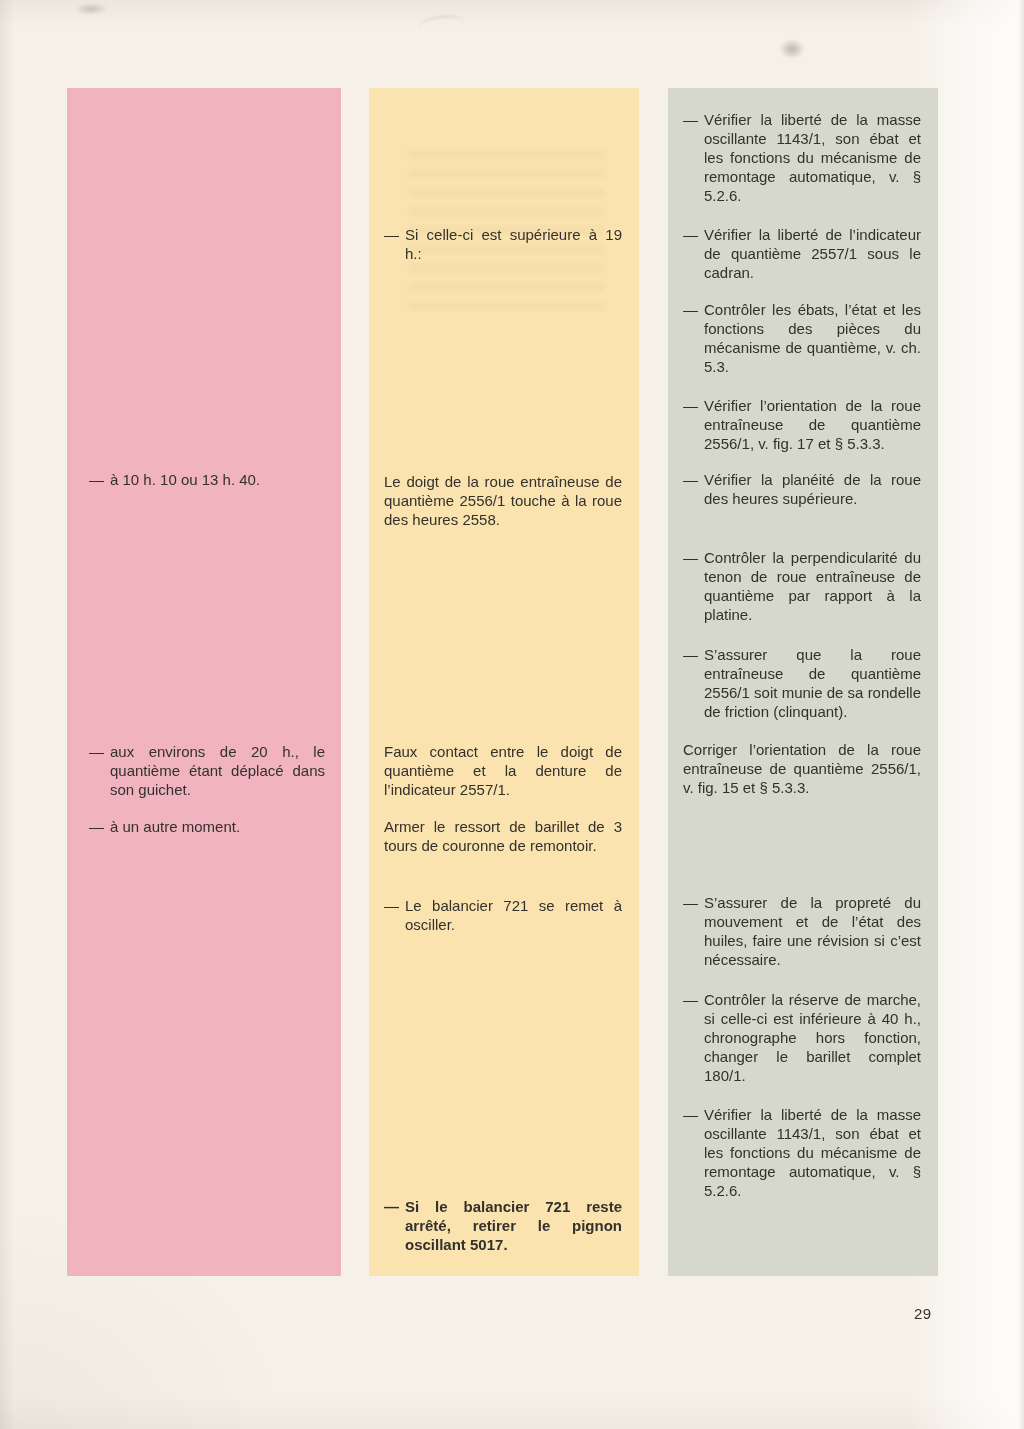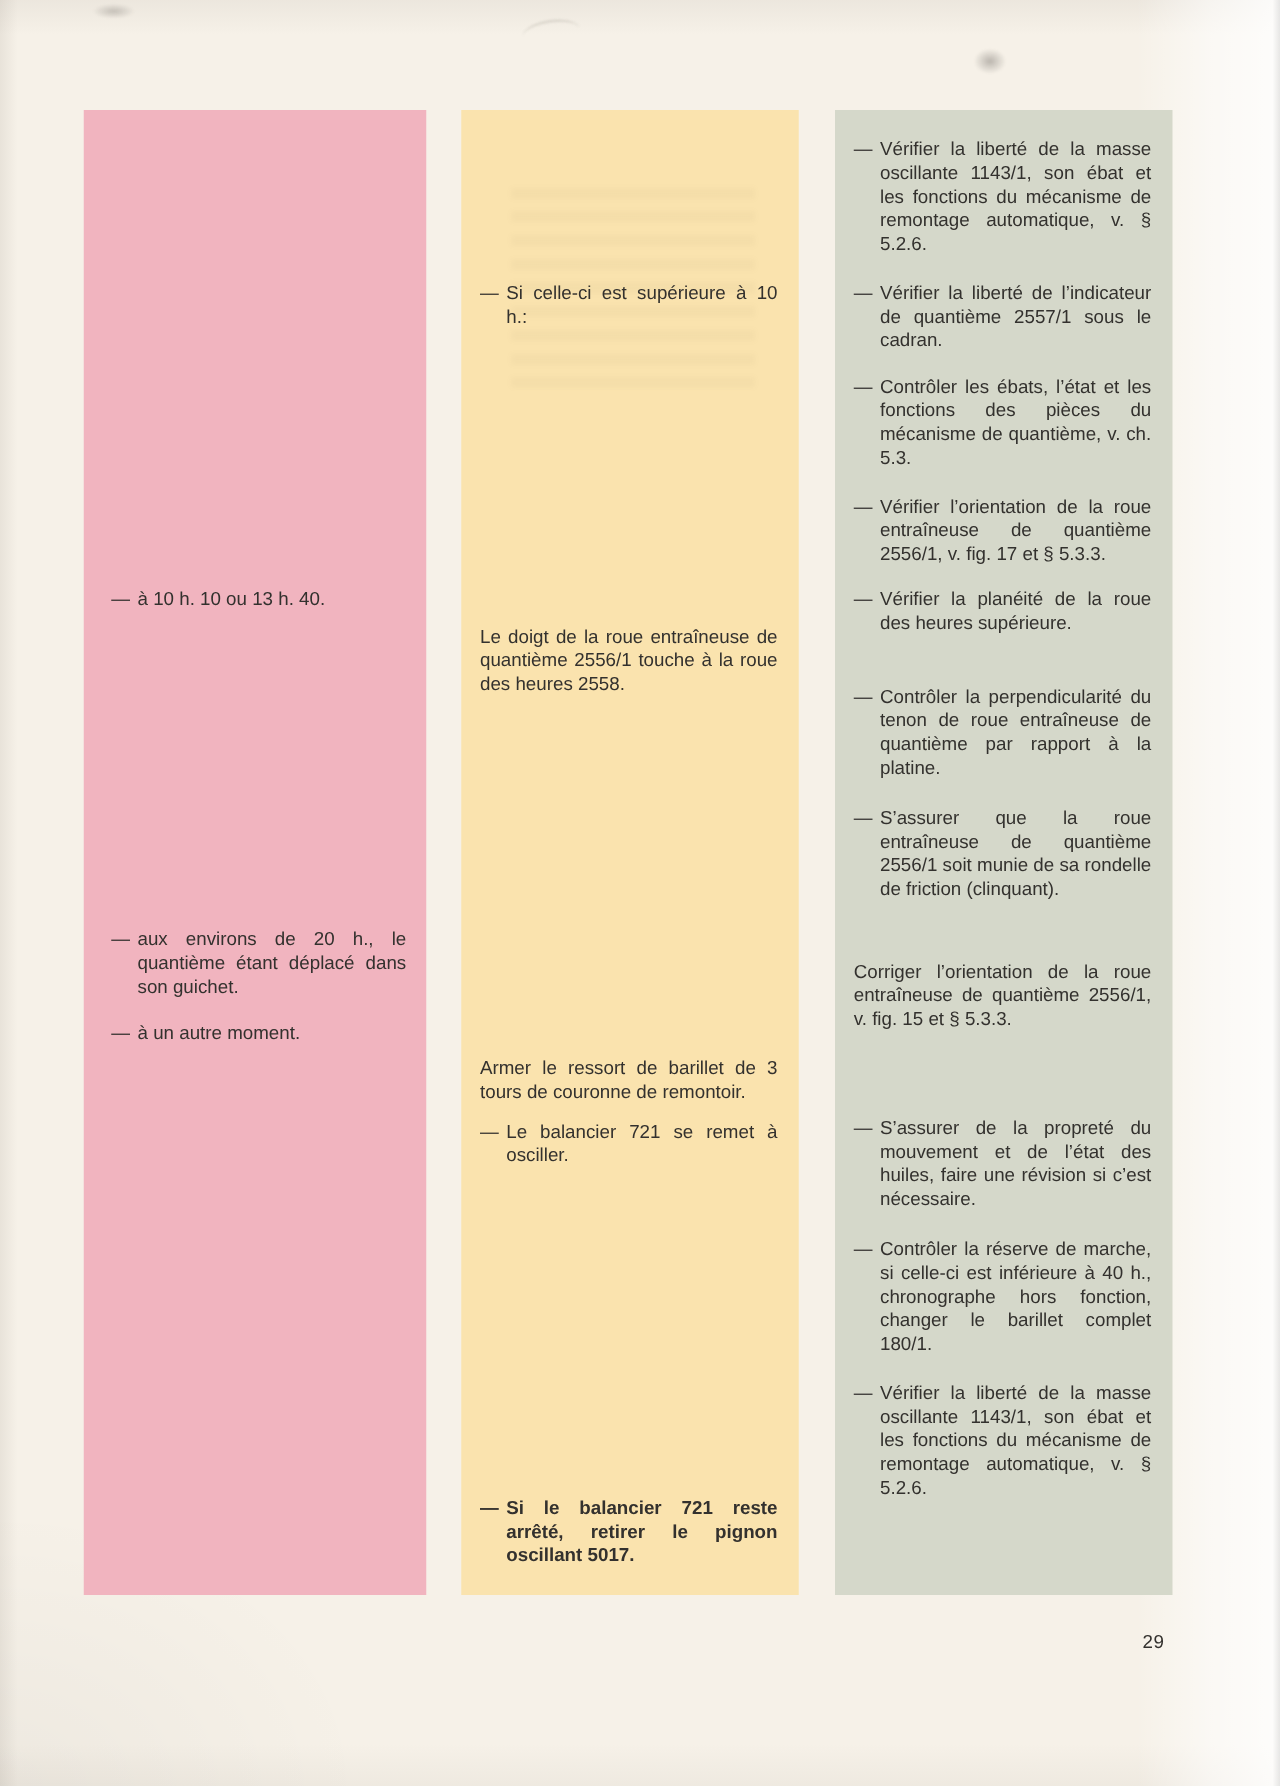--- a/index.html
+++ b/index.html
@@ -47,21 +47,20 @@
   }
   .ptext {
     flex: 1 1 auto;
     text-align: justify;
     text-align-last: left;
     -moz-text-align-last: left;
   }
   .plain {
     text-align: justify;
     text-align-last: left;
-    margin-top: 28px;
     -moz-text-align-last: left;
   }
   .bold { font-weight: 700; }
 
   .page-number {
     position: absolute;
     top: 1305px; left: 914px;
     font-size: 15px;
     letter-spacing: 0.5px;
     text-align: center;
@@ -118,23 +117,24 @@
     <div class="para hang" style="top:729px">
       <span class="dash">—</span>
       <div class="ptext">à un autre moment.</div>
     </div>
   </div>
 
   <div class="col col-mid">
     <div class="ghost"></div>
     <div class="para hang" style="top:137px">
       <span class="dash">—</span>
-      <div class="ptext">Si celle-ci est supérieure à 10 h.:</div>
+      <div class="ptext">Si celle-ci est supérieure à 19 h.:</div>
     </div>
     <div class="para plain" style="top:384px">Le doigt de la roue entraîneuse de quantième 2556/1 touche à la roue des heures 2558.</div>
+    <div class="para plain" style="top:654px">Faux contact entre le doigt de quantième et la denture de l’indicateur 2557/1.</div>
     <div class="para plain" style="top:729px">Armer le ressort de barillet de 3 tours de couronne de remontoir.</div>
     <div class="para hang" style="top:808px">
       <span class="dash">—</span>
       <div class="ptext">Le balancier 721 se remet à osciller.</div>
     </div>
     <div class="para hang bold" style="top:1109px">
       <span class="dash">—</span>
       <div class="ptext">Si le balancier 721 reste arrêté, retirer le pignon oscillant 5017.</div>
     </div>
   </div>

